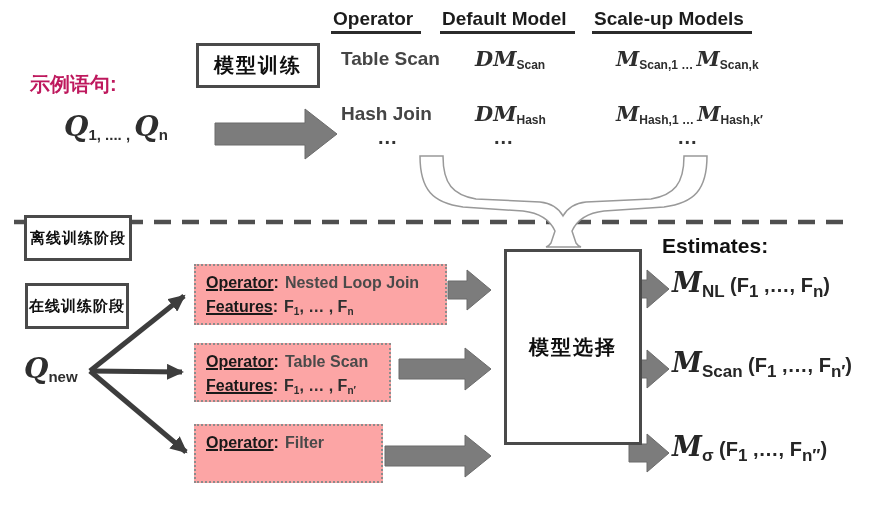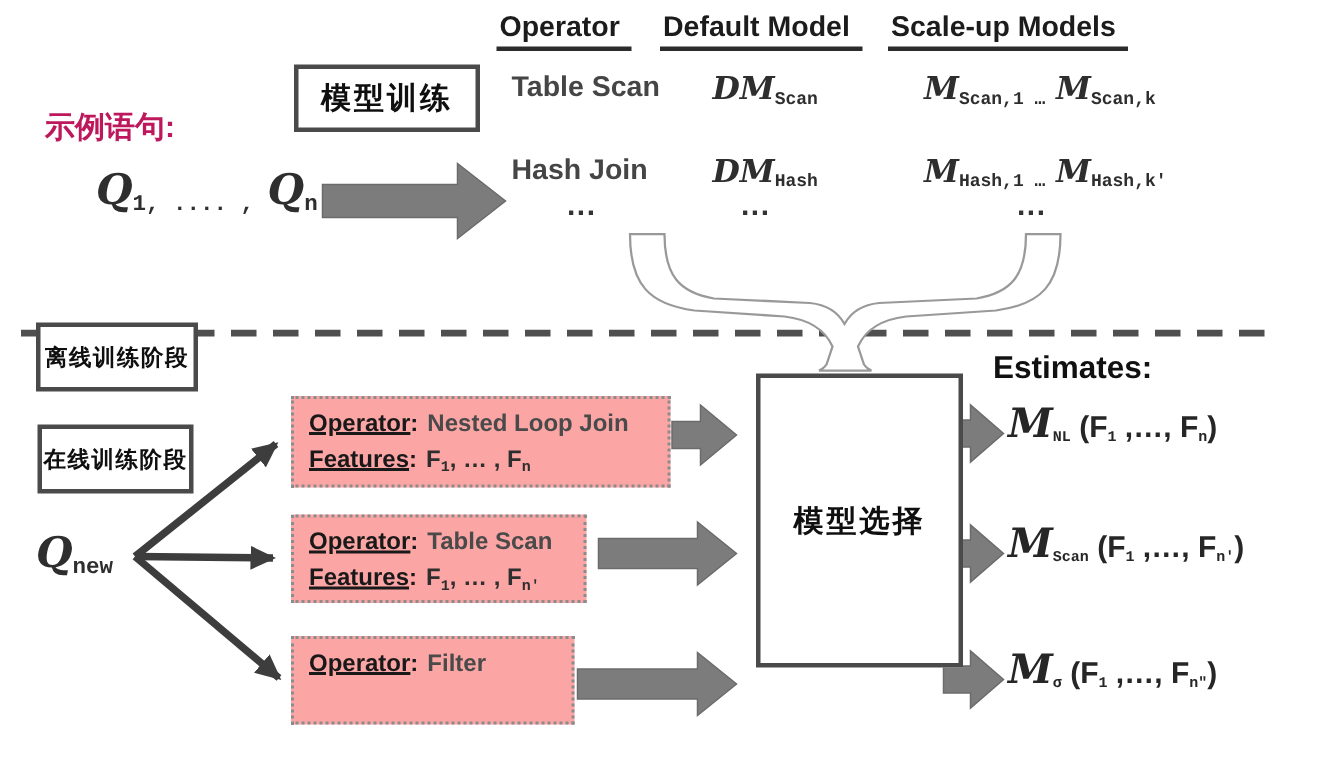--- a/index.html
+++ b/index.html
@@ -13,26 +13,26 @@
   .thead{
     font-size:19px;font-weight:bold;color:#1c1c1c;
     border-bottom:3px solid #2b2b2b;padding:0 8px 1px 2px;
   }
   .cell-op{font-size:19px;font-weight:bold;color:#454545;}
   .dots{font-size:20px;font-weight:bold;color:#333;letter-spacing:1px;}
   
   .formula{font-weight:bold;color:#2e2e2e;white-space:nowrap;}
   .formula .script{font-family:"DejaVu Serif",serif;font-style:italic;font-weight:bold;}
   .formula sub{
-    font-family:Liberation Mono, monospace;font-style:normal;font-weight:bold;
+    font-family:Liberation Sans, sans-serif;font-style:normal;font-weight:bold;
     line-height:0;position:relative;vertical-align:baseline;bottom:-0.28em;
   }
   .fm-md{font-size:21px;}        .fm-md sub{font-size:12px;}
   .fm-lg{font-size:28px;}        .fm-lg sub{font-size:15px;}
-  .fm-est{font-size:20px;color:#262626;} .fm-est .script{font-size:27px;line-height:0;} .fm-est sub{font-size:10px;}
+  .fm-est{font-size:20px;color:#262626;} .fm-est .script{font-size:27px;line-height:0;} .fm-est sub{font-size:17px;}
   .fm-feat{font-size:16px;display:inline;} .fm-feat sub{font-size:10px;}
   
   .cnbox{
     position:absolute;border:3px solid #4a4a4a;background:#fff;
     display:flex;align-items:center;justify-content:center;
     font-weight:bold;color:#0f0f0f;box-sizing:border-box;
   }
   .cn-lg{font-size:20px;letter-spacing:2px;}
   .cn-sm{font-size:15px;letter-spacing:1px;margin-top:48px;}
   

